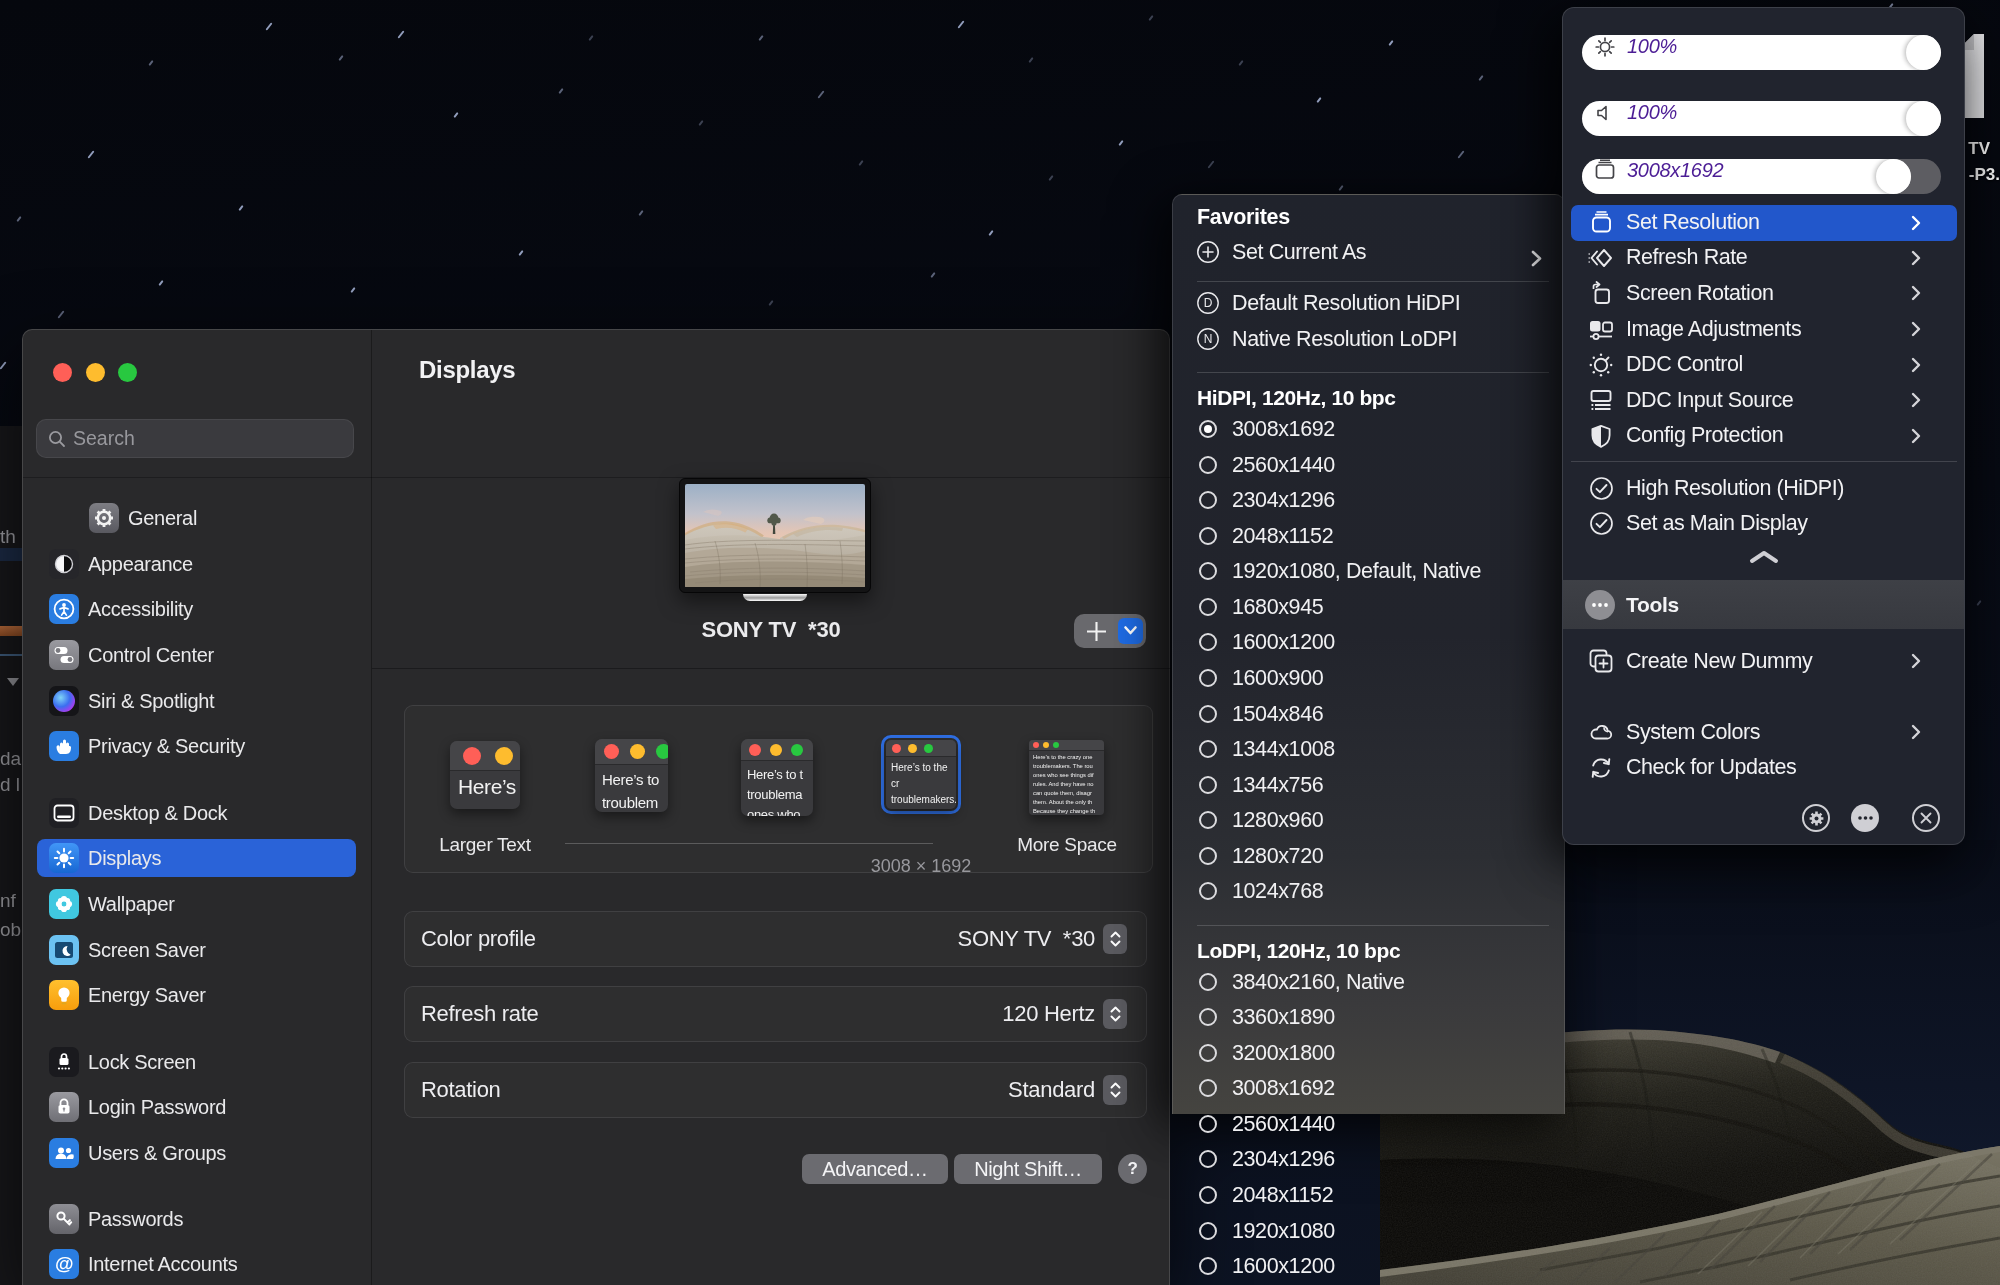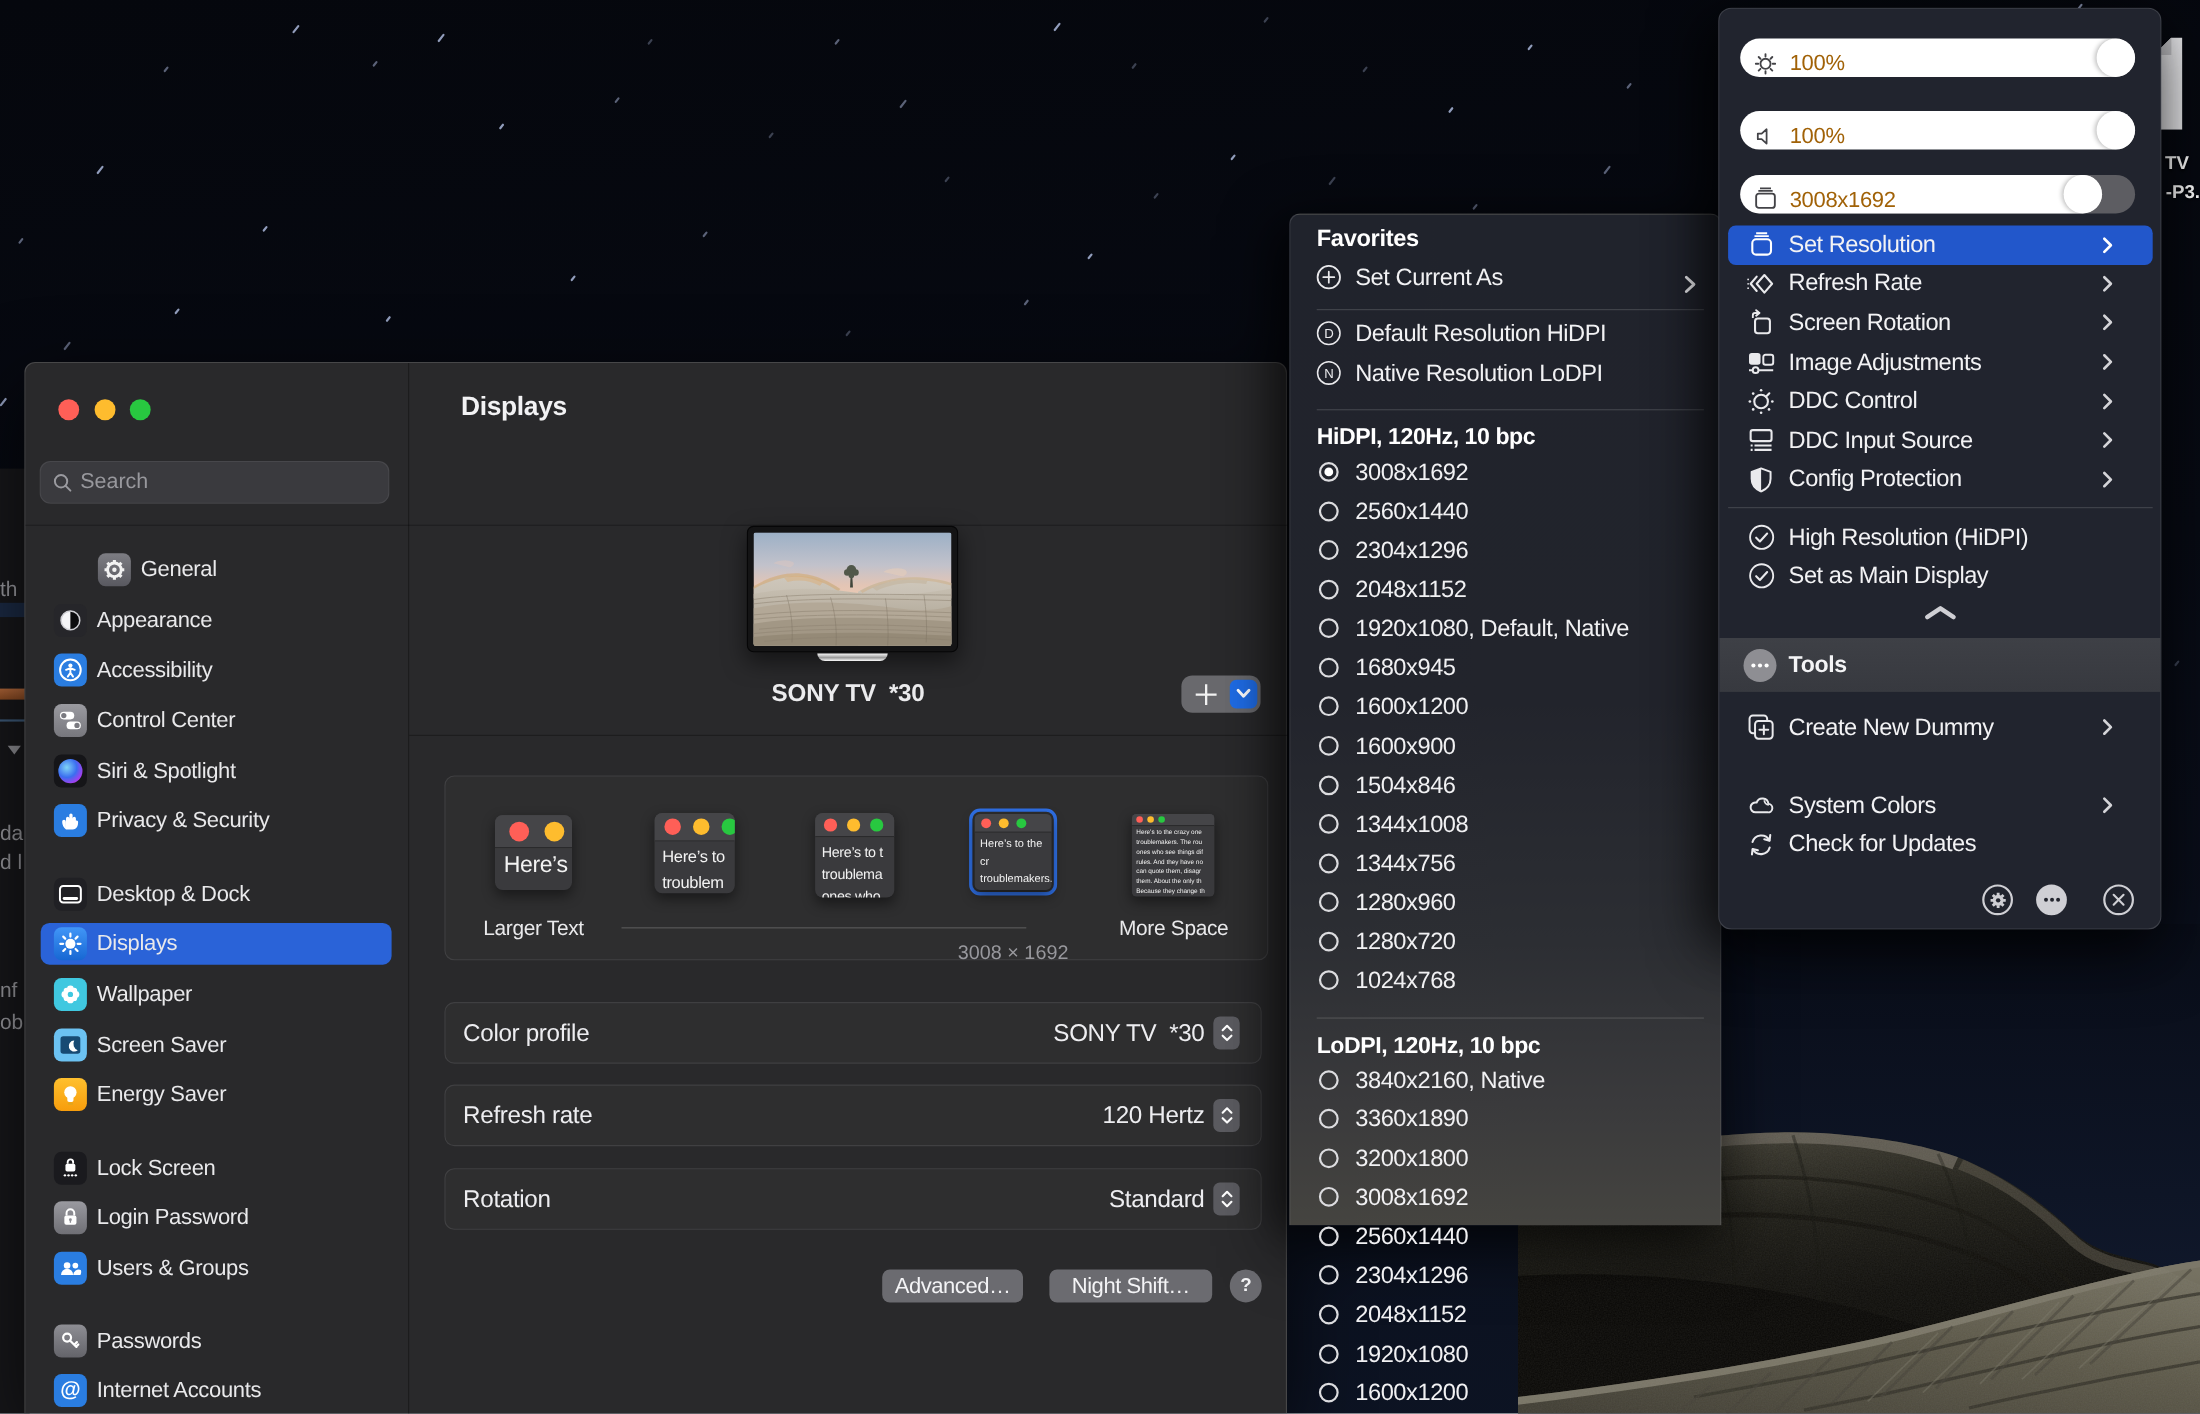--- a/index.html
+++ b/index.html
@@ -21,21 +21,21 @@
 .stepper{width:24px;height:30px;background:#5b5b60;border-radius:6px;display:flex;align-items:center;justify-content:center;}
 .gbtn{position:absolute;height:30px;background:#6b6b70;border-radius:7px;color:#f4f4f6;font-size:20px;letter-spacing:-0.4px;display:flex;align-items:center;justify-content:center;top:824px;}
 .frow{position:absolute;left:23px;height:36px;display:flex;align-items:flex-start;color:#f1f1f3;font-size:21.5px;letter-spacing:-0.4px;white-space:nowrap;}
 .frow .fic{width:24px;height:24px;margin-right:12px;flex:0 0 24px;display:flex;align-items:center;justify-content:center;}
 .radio{width:18px;height:18px;border:2px solid #dcdcdf;border-radius:50%;display:flex;align-items:center;justify-content:center;}
 .fsep{position:absolute;left:24px;width:352px;height:1px;background:rgba(255,255,255,.16);}
 .fhead{position:absolute;left:24px;font-size:21px;font-weight:bold;color:#fff;letter-spacing:-0.4px;}
 .mrow{position:absolute;left:24px;height:36px;display:flex;align-items:center;color:#f2f2f4;font-size:21.5px;letter-spacing:-0.45px;white-space:nowrap;}
 .mic{width:28px;display:flex;justify-content:center;margin-right:11px;flex:0 0 28px;}
 .mchev{position:absolute;right:21px;top:50%;transform:translateY(-50%);}
-.slider{position:absolute;left:19px;width:359px;height:35px;background:#fff;border-radius:17.5px;display:flex;align-items:flex-end;color:#a16207;font-size:20px;letter-spacing:-0.3px;overflow:hidden;}
+.slider{position:absolute;left:19px;width:359px;height:35px;background:#fff;border-radius:17.5px;display:flex;align-items:flex-start;color:#4c1d95;font-size:20px;letter-spacing:-0.3px;overflow:hidden;font-style:italic;}
 .slider .sic{width:26px;display:flex;justify-content:center;margin-left:10px;margin-right:9px;}
 .knob{position:absolute;top:0;width:35px;height:35px;border-radius:50%;background:#fff;box-shadow:-2px 0 4px rgba(0,0,0,.22),2px 0 4px rgba(0,0,0,.12);}
 </style>
 </head>
 <body>
 
 <div id="stars">
     <div class="star" style="left:268px;top:22px;height:9px;opacity:0.9"></div>
     <div class="star" style="left:560px;top:88px;height:6px;opacity:0.55"></div>
     <div class="star" style="left:1030px;top:57px;height:6px;opacity:0.35"></div>
@@ -433,21 +433,21 @@
         <svg width="13" height="18" viewBox="0 0 13 18">
           <path d="M2.5,6.5 L6.5,2.5 L10.5,6.5 M2.5,11.5 L6.5,15.5 L10.5,11.5" fill="none" stroke="#fff" stroke-width="1.9" stroke-linecap="round" stroke-linejoin="round"></path>
         </svg>
       </span></div>
   <div class="crow" style="top:732px;">Rotation<span class="val">Standard</span><span class="stepper">
         <svg width="13" height="18" viewBox="0 0 13 18">
           <path d="M2.5,6.5 L6.5,2.5 L10.5,6.5 M2.5,11.5 L6.5,15.5 L10.5,11.5" fill="none" stroke="#fff" stroke-width="1.9" stroke-linecap="round" stroke-linejoin="round"></path>
         </svg>
       </span></div>
 
-  <div class="gbtn" style="left:779px;width:128px;">Advanced…</div>
+  <div class="gbtn" style="left:779px;width:146px;">Advanced…</div>
   <div class="gbtn" style="left:931px;width:148px;">Night Shift…</div>
   <div class="gbtn" style="left:1095px;width:29px;border-radius:50%;font-size:17px;font-weight:bold;">?</div>
 </div>
 
 <div class="abs" id="favpanel" style="left:1172px;top:194px;width:393px;height:920px;border-radius:10px 10px 0 0;background:linear-gradient(180deg,#20232c 0%,#22242c 48%,#2c2e33 72%,#3a3a3c 88%,#454440 100%);box-shadow:-14px 6px 40px rgba(0,0,0,.42),0 18px 60px rgba(0,0,0,.6);border:1px solid rgba(255,255,255,.12);border-bottom:none;">
   <div class="abs" style="left:24px;top:10px;font-size:21.5px;font-weight:bold;color:#fff;letter-spacing:-0.3px;">Favorites</div>
   <div class="frow" style="top:45px;width:352px;"><span class="fic">
         <svg width="24" height="24" viewBox="0 0 24 24">
           <circle cx="12" cy="12" r="10.2" fill="none" stroke="#e9e9ec" stroke-width="1.6"></circle>
           <path d="M12,7 v10 M7,12 h10" stroke="#e9e9ec" stroke-width="1.6" stroke-linecap="round"></path>

